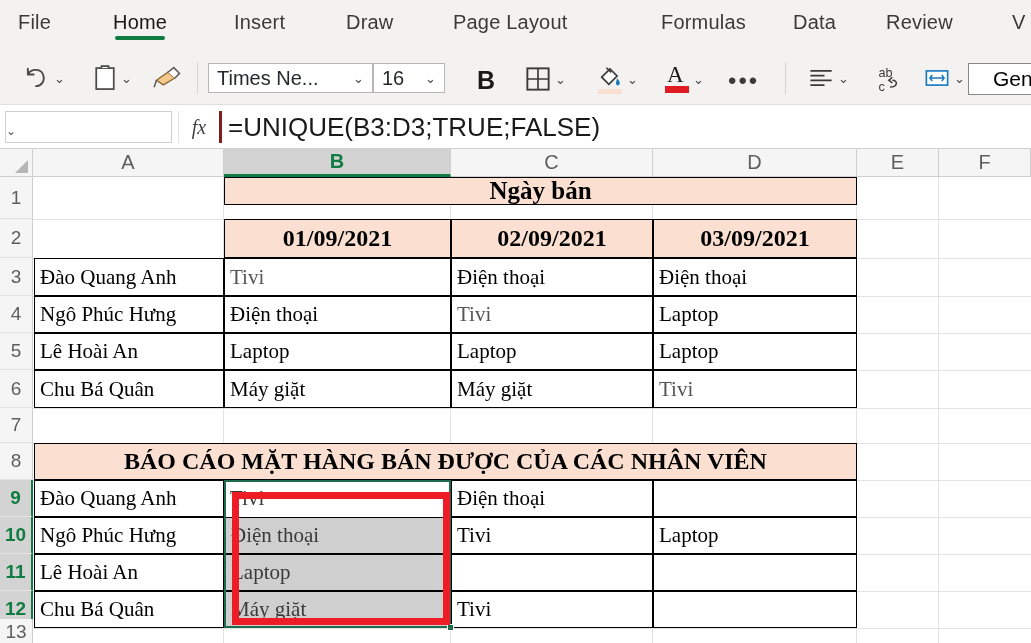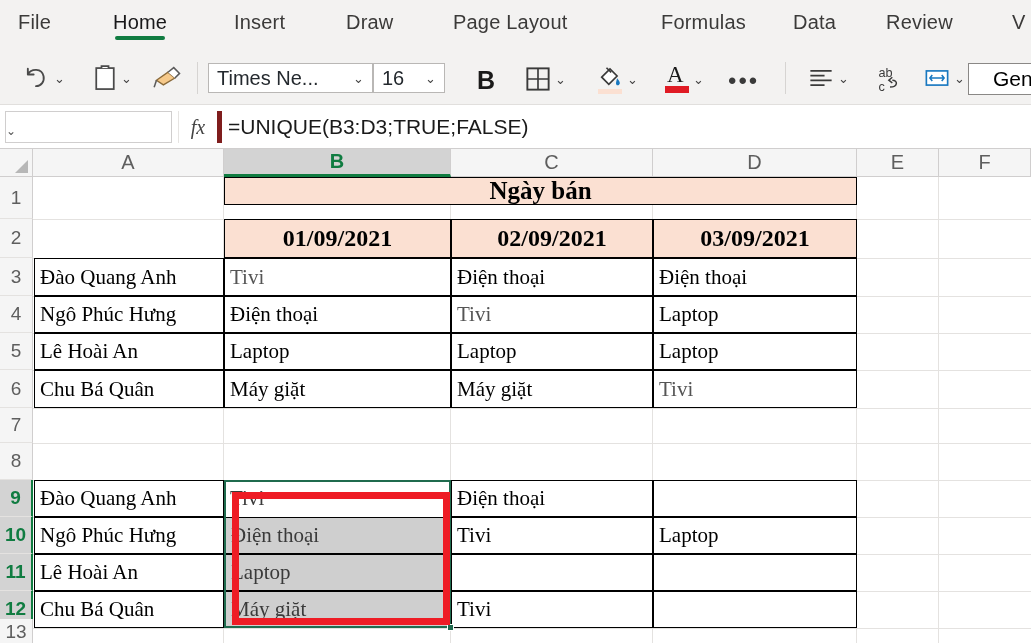--- a/index.html
+++ b/index.html
@@ -68,25 +68,25 @@
     border:1px solid #d0cece; background:#fff;
     display:flex; align-items:center;
   }
   .namebox .val { font-size:21px; color:#1a1a1a; padding-left:7px; flex:1; }
   .namebox .cv  { font-size:12px; color:#555; padding-right:7px; align-self:flex-end; padding-bottom:4px; }
   .fx-btn {
     position:absolute; left:178px; top:6px; width:44px; height:32px;
     display:flex; align-items:center; justify-content:center;
     font-family:"Liberation Serif", serif; font-style:italic;
     font-size:20px; color:#444;
-    border-left:1px solid #e6e4e2; border-right:5px solid #7f1d1d;
+    border-left:1px solid #e6e4e2; border-right:3px solid #7f1d1d;
   }
   .formula-input {
     position:absolute; left:228px; top:6px; right:4px; height:32px;
-    font-size:21px; color:#1a1a1a;
+    font-size:26px; color:#1a1a1a;
     display:flex; align-items:center;
     white-space:nowrap;
   }
 
   
   .grid-wrap { position:absolute; left:0; top:149px; width:1031px; height:494px; background:#fff; overflow:hidden; }
   .corner {
     position:absolute; left:0; top:0; width:33px; height:28px;
     background:#f5f5f5; border-right:1px solid #d0cece; border-bottom:1px solid #d0cece;
   }
@@ -433,20 +433,23 @@
     <div class="cell bord" style="left:224px;top:221px;width:227px;height:38px;">
         <span>Máy giặt</span>
       </div>
     <div class="cell bord" style="left:451px;top:221px;width:202px;height:38px;">
         <span>Máy giặt</span>
       </div>
     <div class="cell bord gray-txt" style="left:653px;top:221px;width:204px;height:38px;">
         <span>Tivi</span>
       </div>
 
+    <div class="cell hdrfill bord ctr bold" style="left:34px;top:294px;width:823px;height:37px;font-size:24px;">
+      <span>BÁO CÁO MẶT HÀNG BÁN ĐƯỢC CỦA CÁC NHÂN VIÊN</span>
+    </div>
 
     <div class="cell bord" style="left:34px;top:331px;width:190px;height:37px;">
         <span>Đào Quang Anh</span>
       </div>
     <div class="cell active-cell" style="left:225px;top:332px;width:225px;height:35px;color:#3a3a3a;">
         <span>Tivi</span>
       </div>
     <div class="cell bord" style="left:451px;top:331px;width:202px;height:37px;">
         <span>Điện thoại</span>
       </div>

